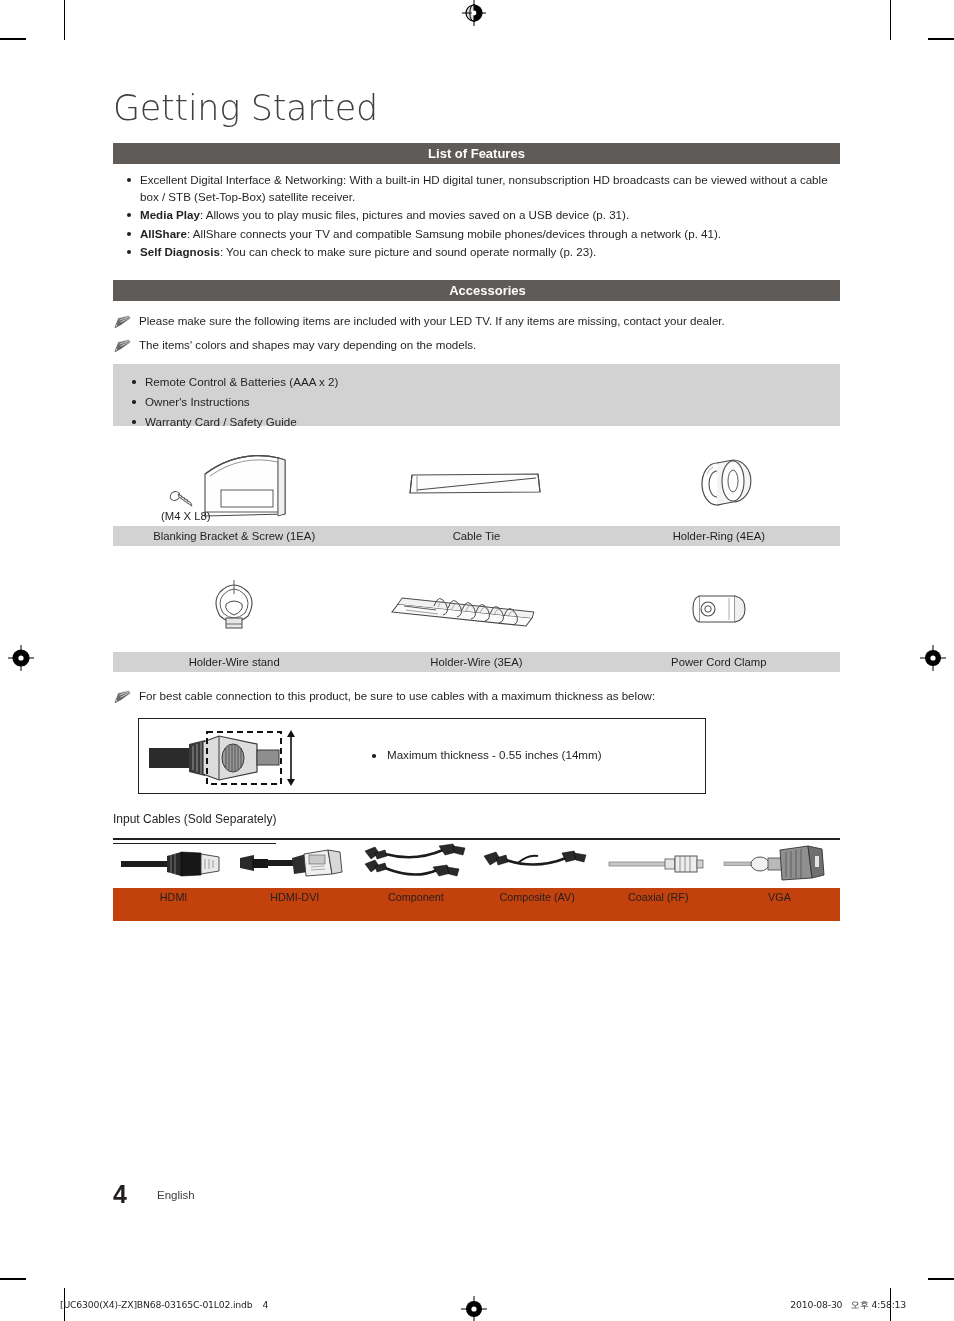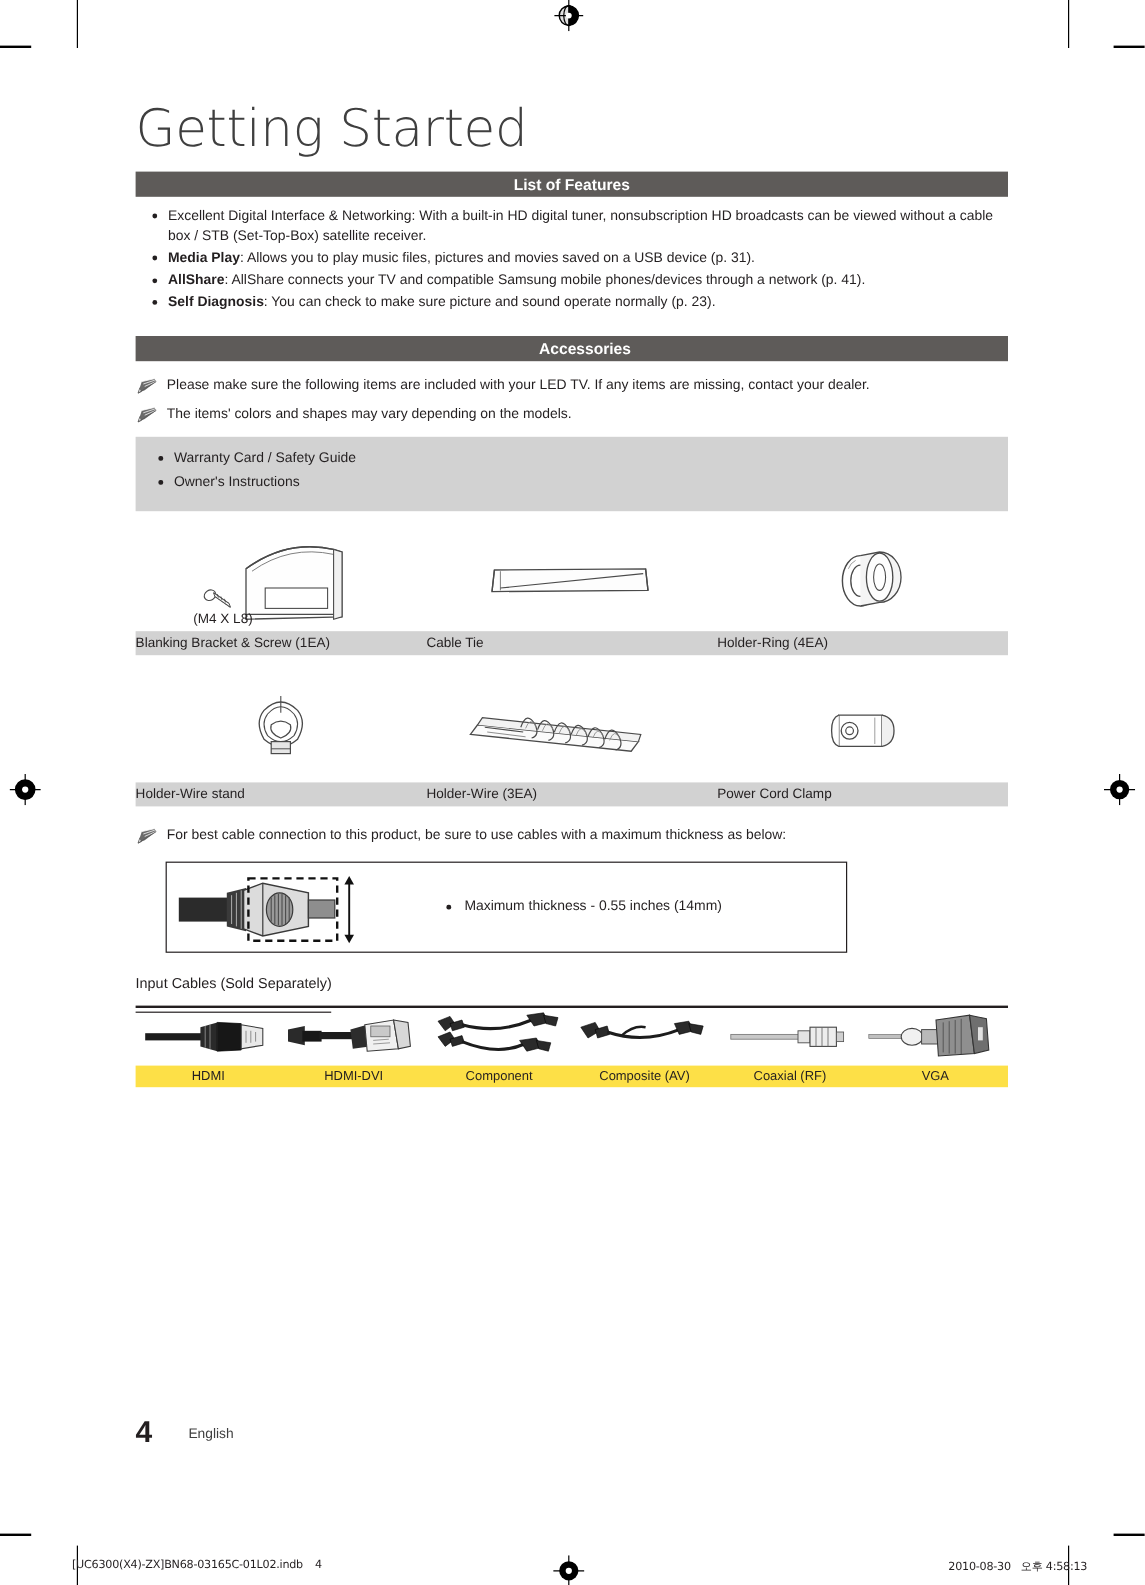--- a/index.html
+++ b/index.html
@@ -30,21 +30,21 @@
   
   .page {
     position: absolute;
     left: 113px; top: 0;
     width: 727px;
   }
 
   h1.page-title {
     font-family: "DejaVu Sans", sans-serif;
     font-weight: 300;
-    font-size: 43px;
+    font-size: 35px;
     line-height: 40px;
     letter-spacing: -0.3px;
     color: #3f3f3f;
     margin: 0;
     position: absolute;
     top: 88px; left: 0;
   }
 
   .section-bar {
     background: #5e5b59;
@@ -125,21 +125,21 @@
   
   .acc-row { position: absolute; left: 0; width: 727px; }
   .acc-row .pics { position: relative; height: 86px; }
   .acc-row .labels {
     background: #d2d2d2;
     height: 20px;
     display: flex;
   }
   .acc-row .labels div {
     flex: 1;
-    text-align: left;
+    text-align: center;
     font-size: 11.3px;
     line-height: 20px;
     color: #231f20;
   }
   .acc-row .cell {
     position: absolute;
     top: 0;
     width: 242.3px;
     height: 86px;
     display: flex;
@@ -183,21 +183,21 @@
     position: absolute; left: 0;
     font-size: 12px;
     color: #231f20;
     border-bottom: 1px solid #231f20;
     padding-bottom: 17px;
     display: inline-block;
   }
   .ic-wrap { position: absolute; left: 0; width: 727px; }
   .ic-rule { height: 1.5px; background: #231f20; width: 727px; }
   .ic-pics { position: relative; height: 48px; }
-  .ic-labels { background: #fde047; height: 18px; display: flex; }
+  .ic-labels { background: #c2410c; height: 33px; display: flex; }
   .ic-labels div {
     flex: 1; text-align: center;
     font-size: 10.8px; line-height: 19px; color: #231f20;
   }
   .ic-cell {
     position: absolute; top: 0; height: 48px;
     width: 121.1px;
     display: flex; align-items: center; justify-content: center;
   }
 
@@ -325,22 +325,23 @@
       <path d="M6 5 L19 2" stroke="#fff" stroke-width="0.8"></path>
       <path d="M7.5 7.5 L19.5 3.5" stroke="#fff" stroke-width="0.8"></path>
       <path d="M9 10 L20.5 5" stroke="#fff" stroke-width="0.8"></path>
       <path d="M2 17 L21 5" stroke="#555" stroke-width="0.8" fill="none"></path>
     </svg>
     <span>The items' colors and shapes may vary depending on the models.</span>
   </div>
 
   <div class="acc-panel" style="top:364px; height:62px;">
     <div class="col" style="left:14px; width:380px;">
+      <div class="li"><span class="dot"></span><span>Remote Control &amp; Batteries (AAA x 2)</span></div>
+      <div class="li"><span class="dot"></span><span>Owner's Instructions</span></div>
       <div class="li"><span class="dot"></span><span>Warranty Card / Safety Guide</span></div>
-      <div class="li"><span class="dot"></span><span>Owner's Instructions</span></div>
     </div>
   </div>
 
   <div class="acc-row" style="top:440px;">
     <div class="pics">
 
       <div class="cell" style="left:0px;">
         <svg width="190" height="86" viewBox="0 0 190 86">
           <path d="M66 76 L66 34 Q100 9 140 18 L146 20 L146 74 Z" fill="#fefefe" stroke="#4a4a4a" stroke-width="1.1"></path>
           <path d="M66 34 Q100 9 140 18" fill="none" stroke="#4a4a4a" stroke-width="1.1"></path>

